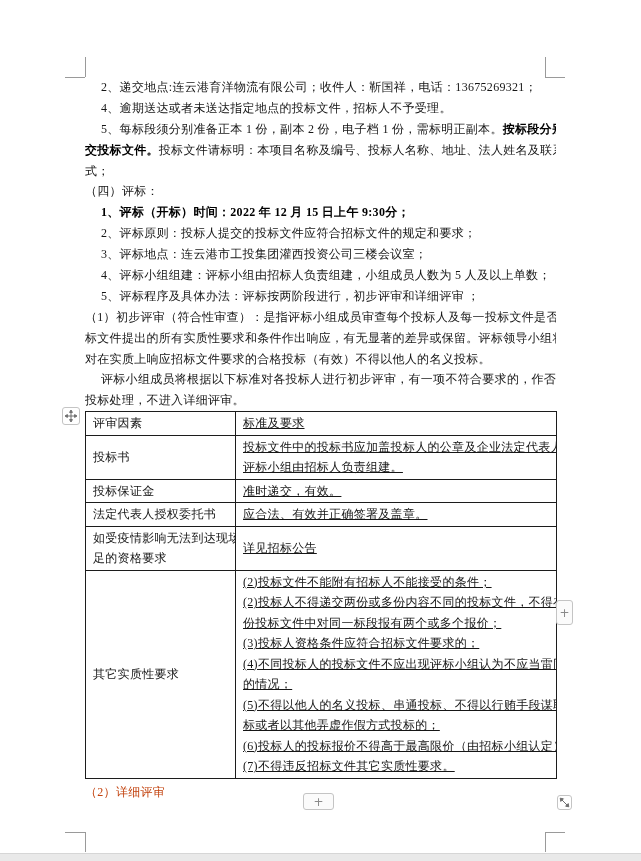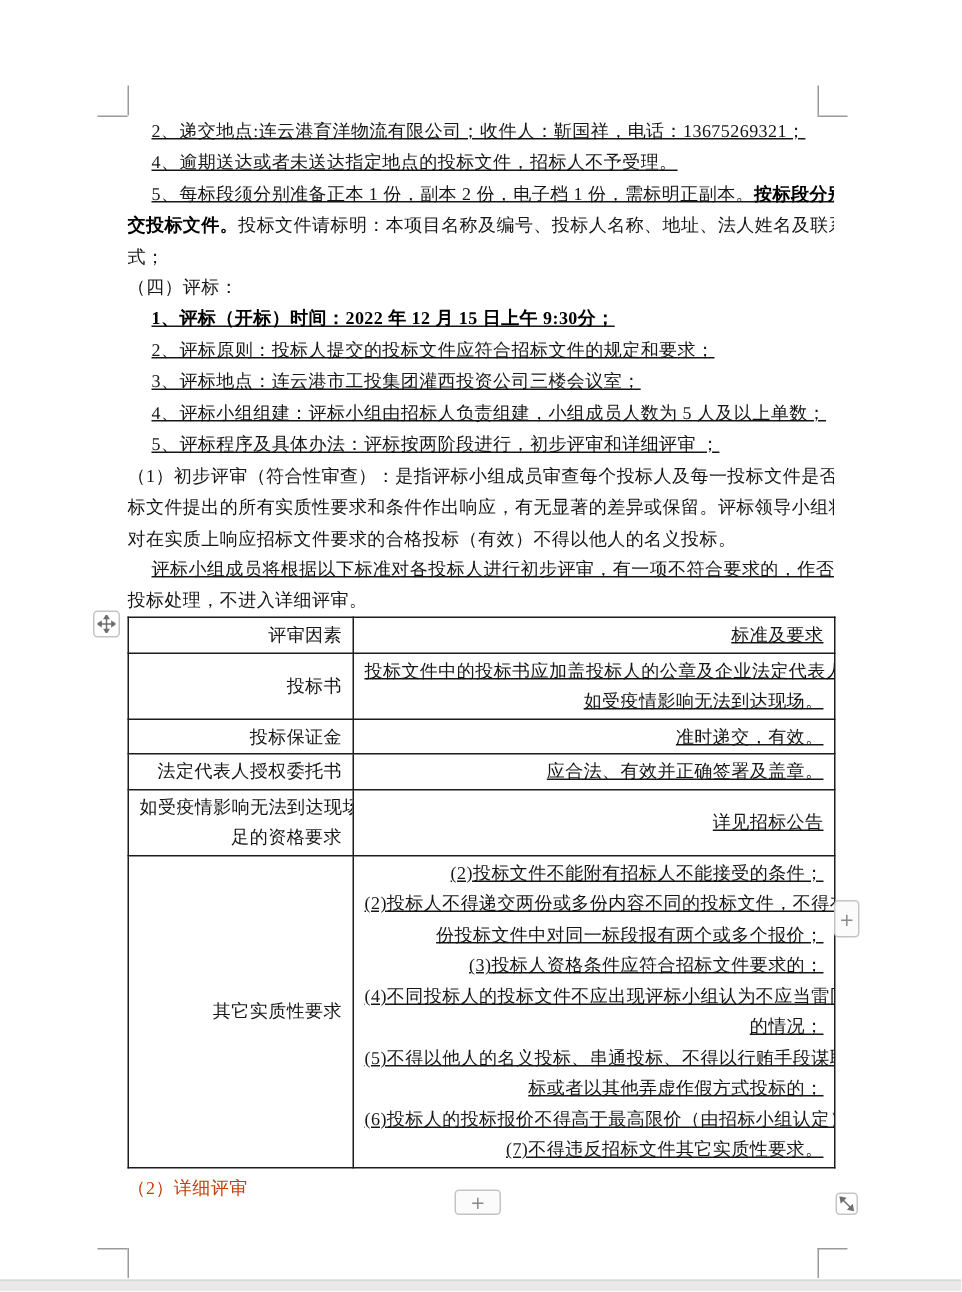--- a/index.html
+++ b/index.html
@@ -9,30 +9,30 @@
 
   
   .mark { position:absolute; background:#9a9a9a; }
   .mark.v { width:1px; height:20px; }
   .mark.h { width:20px; height:1px; }
 
   
   .content { position:absolute; left:85px; top:77px; width:471px; }
   .doc-lines { font-size:12px; color:#161616; width:471px; overflow:hidden; }
   .t-line { white-space:nowrap; height:20.9px; line-height:20.9px; letter-spacing:0.3px; }
-  .t-line.ind { padding-left:16px;text-decoration:underline; }
+  .t-line.ind { padding-left:16px; }
   .t-line .b { font-weight:bold; color:#000; }
 
   
   table.eval { border-collapse:collapse; table-layout:fixed; width:471px;
                font-size:12px; color:#161616; }
   table.eval td { border:1.5px solid #1c1c1c; padding:1px 7px; vertical-align:middle; overflow:hidden; }
   td.c1 { width:150px; }
   td.c2 { width:321px;text-decoration:underline; }
-  .cline { white-space:nowrap; line-height:20.5px; letter-spacing:0.3px;text-align:right; }
+  .cline { white-space:nowrap; line-height:20.5px; letter-spacing:0.3px; }
 
   .after-line { margin-top:5px; font-size:12px; color:#c2410c; letter-spacing:0.3px; }
 
   
   .ctl { position:absolute; background:#fbfbfb; border:1px solid #c4c4c4; border-radius:3px;
          display:flex; align-items:center; justify-content:center;
          font-family:"DejaVu Sans",sans-serif; color:#8a8a8a; cursor:pointer; }
   .move-handle   { left:62px;  top:407px; width:18px; height:18px; background:#fff; }
   .add-col-btn   { left:556px; top:600px; width:17px; height:25px; font-size:12px; }
   .add-row-btn   { left:303px; top:793px; width:31px; height:17px; font-size:12px; }
@@ -85,21 +85,21 @@
             <td class="c2">
               <div class="cline">标准及要求</div>
             </td>
           </tr>
           <tr>
             <td class="c1">
               <div class="cline">投标书</div>
             </td>
             <td class="c2">
               <div class="cline">投标文件中的投标书应加盖投标人的公章及企业法定代表人或</div>
-              <div class="cline">如受疫情影响无法到达现场。</div>
+              <div class="cline">评标小组由招标人负责组建。</div>
             </td>
           </tr>
           <tr>
             <td class="c1">
               <div class="cline">投标保证金</div>
             </td>
             <td class="c2">
               <div class="cline">准时递交，有效。</div>
             </td>
           </tr>

